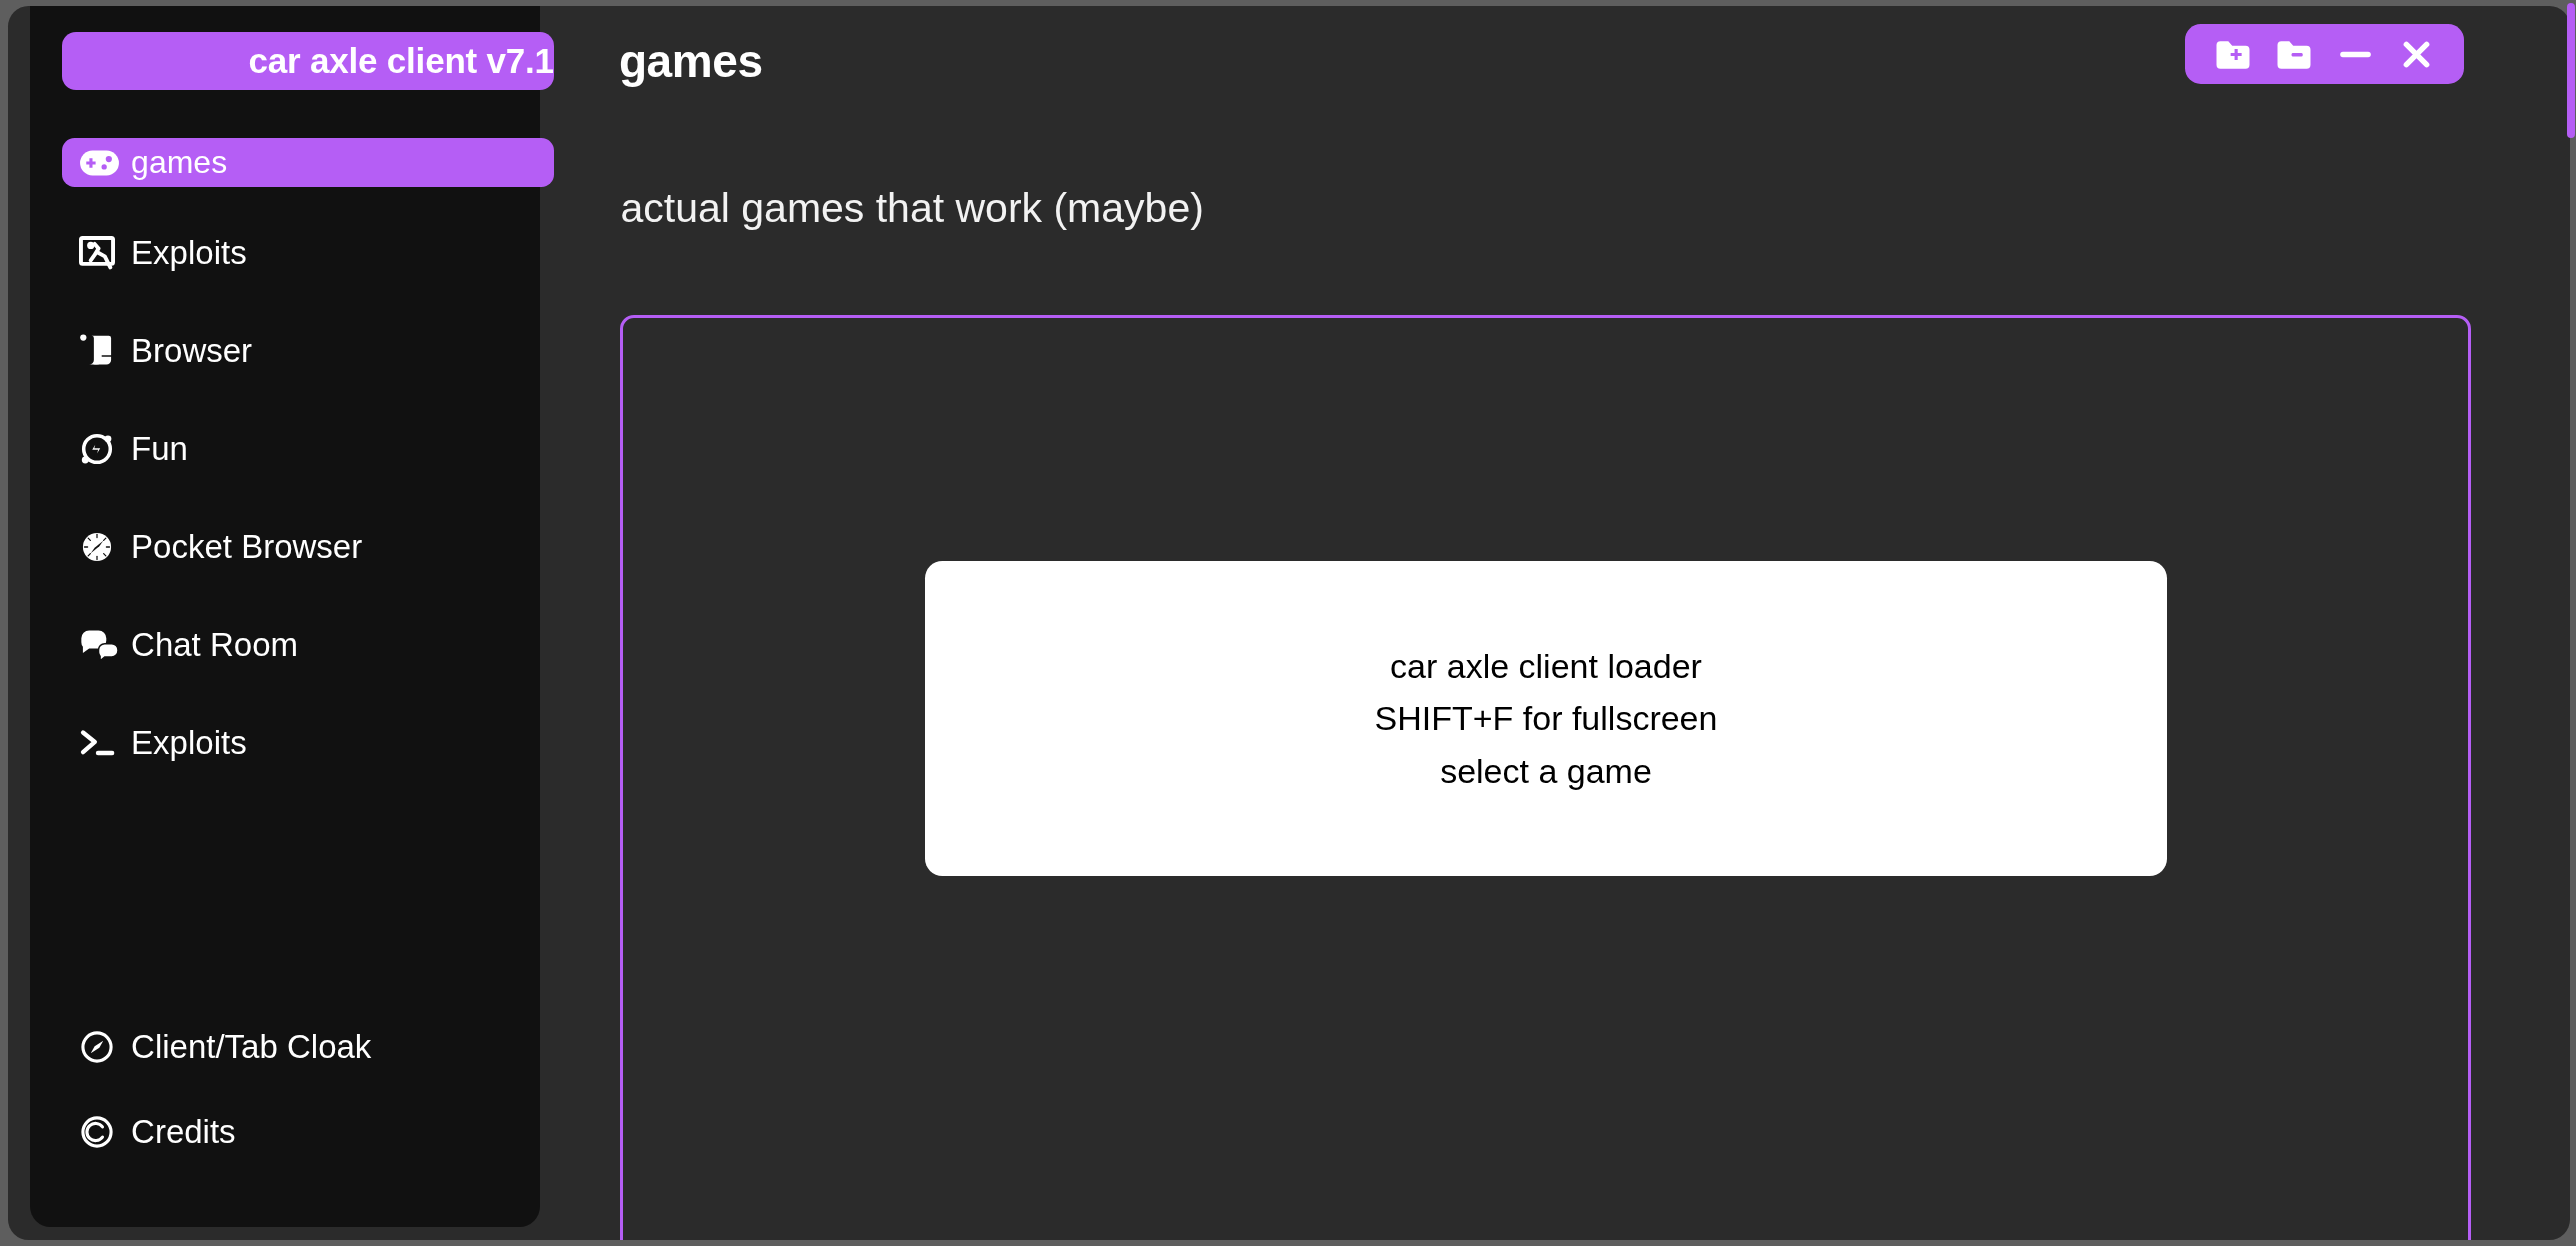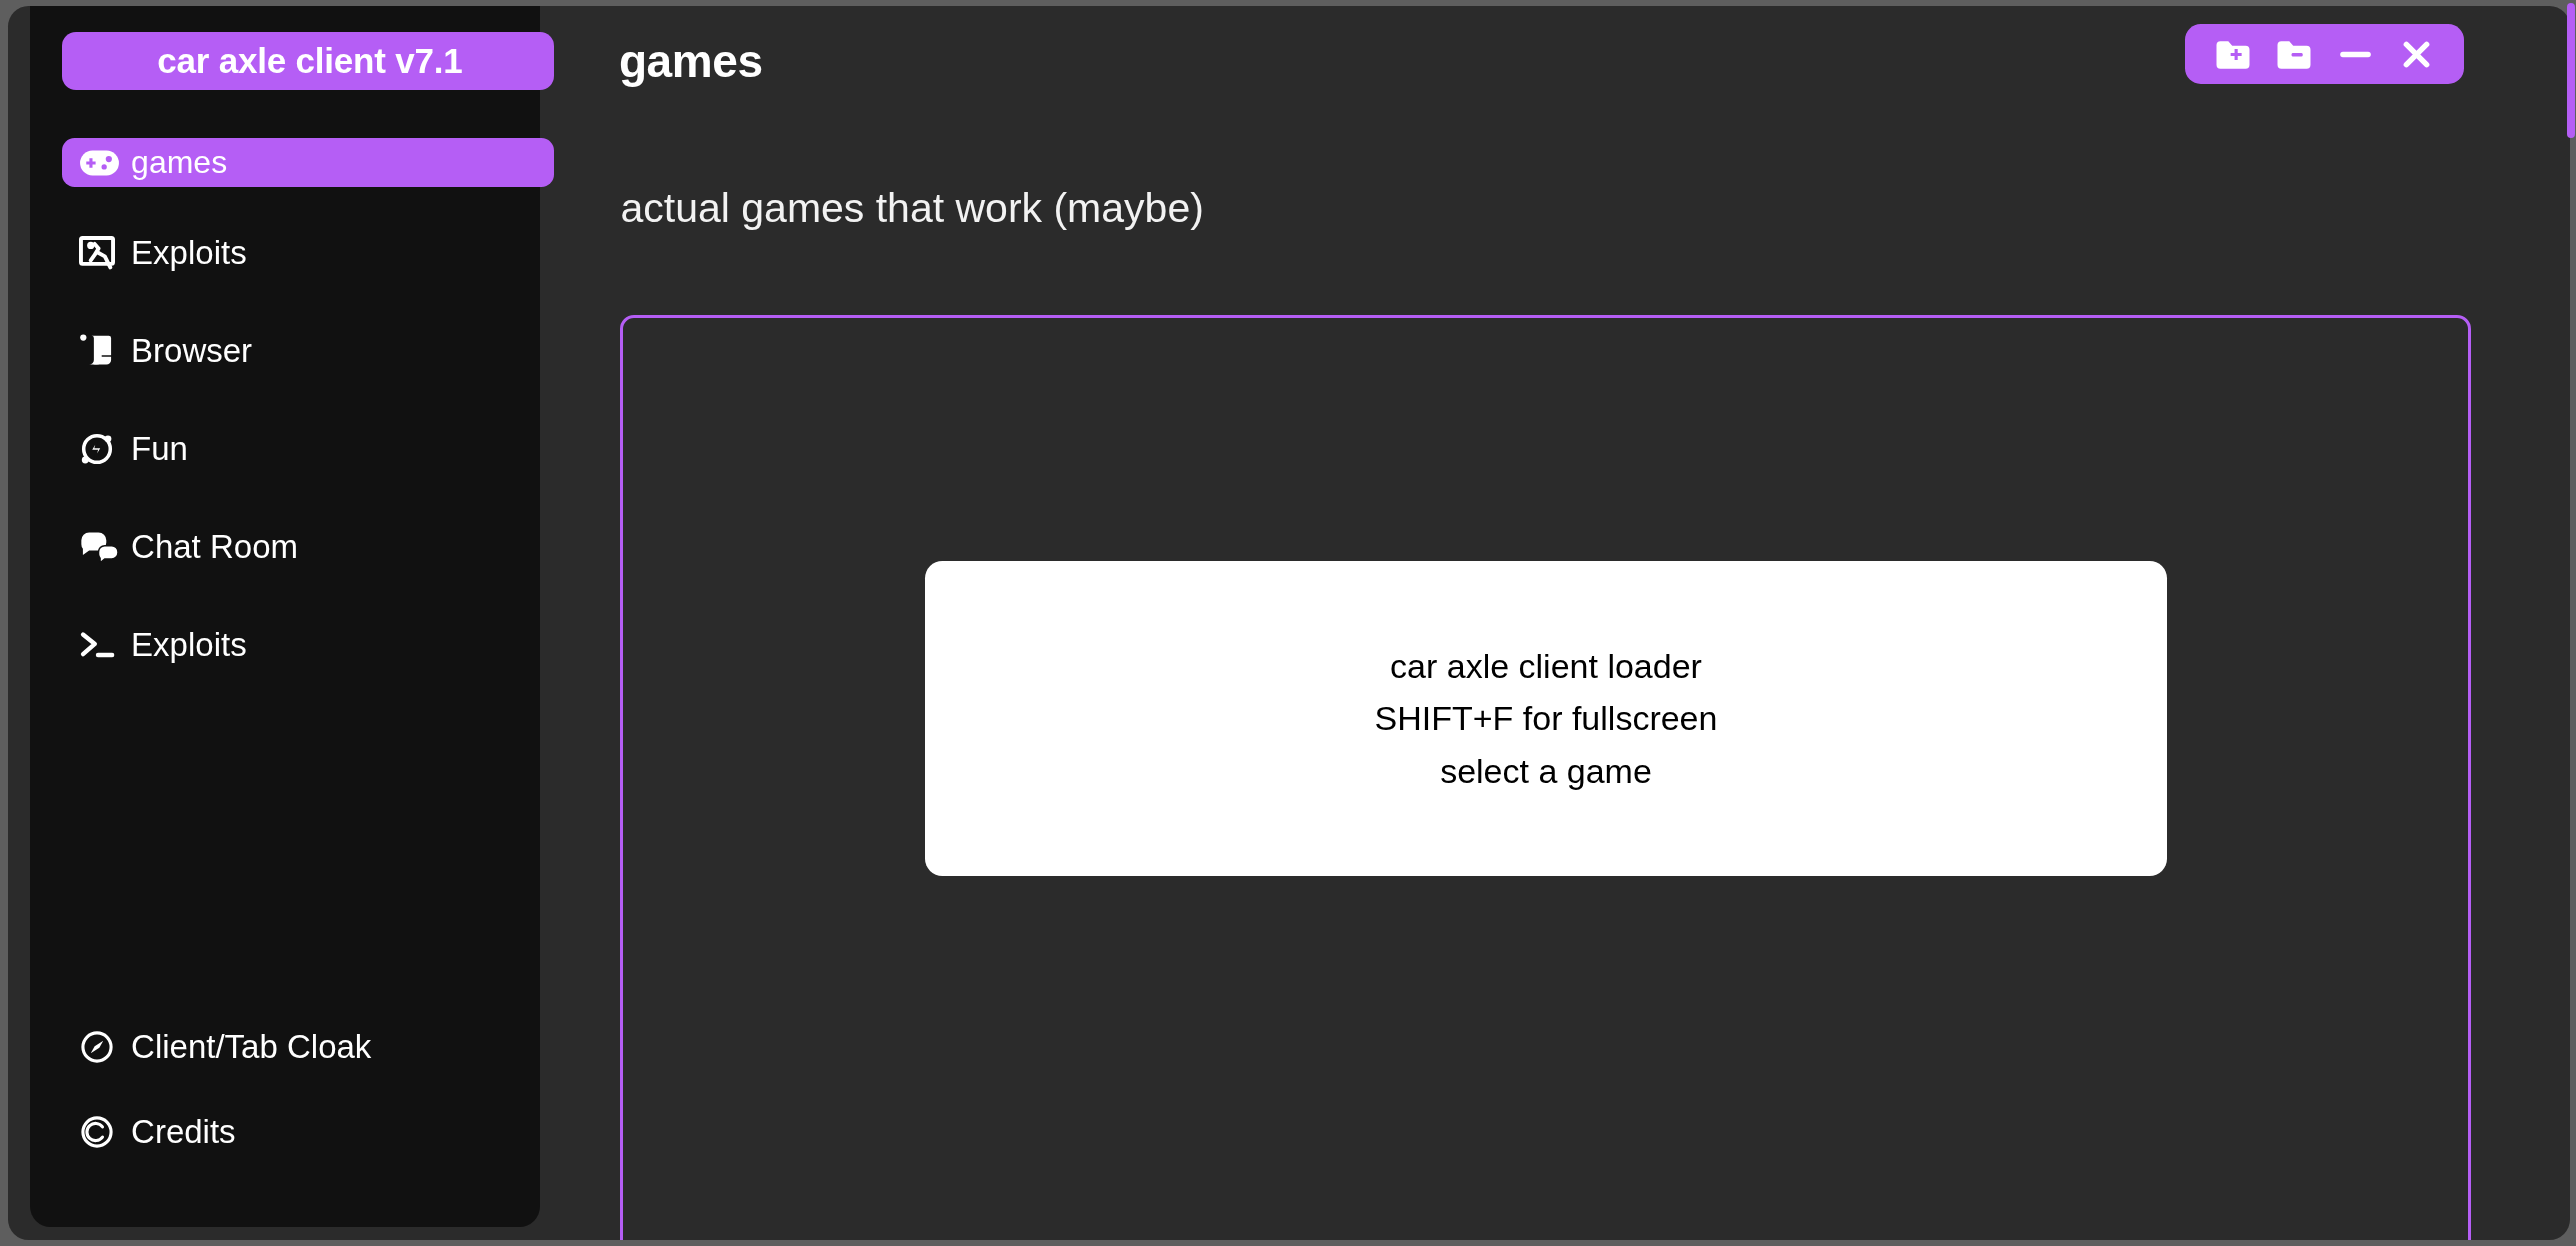--- a/index.html
+++ b/index.html
@@ -44,21 +44,21 @@
   .brand-badge {
     position: absolute;
     left: 32px;
     top: 26px;
     width: 492px;
     height: 58px;
     background: #b55ef5;
     border-radius: 14px;
     display: flex;
     align-items: center;
-    justify-content: center;
+    justify-content: flex-end;
     padding-left: 4px;
   }
   .brand-badge span {
     color: #ffffff;
     font-size: 35px;
     font-weight: 700;
     letter-spacing: -0.2px;
     white-space: nowrap;
   }
 
@@ -275,20 +275,39 @@
           <svg width="36" height="36" viewBox="0 0 46 46">
             <circle cx="23" cy="23" r="17" fill="none" stroke="#ffffff" stroke-width="4.5"></circle>
             <path d="M24 10 l-9 15 h8 l-3 11 l9 -15 h-8 z" fill="#ffffff" stroke="#111111" stroke-width="2.2"></path>
             <circle cx="37" cy="10" r="4.4" fill="#ffffff"></circle>
             <circle cx="8" cy="37" r="4.4" fill="#ffffff"></circle>
           </svg>
         </span>
         <span class="label">Fun</span>
       </div>
 
+      <div class="nav-item">
+        <span class="ico">
+          <svg width="36" height="36" viewBox="0 0 46 46">
+            <circle cx="23" cy="23" r="18" fill="#ffffff"></circle>
+            <g stroke="#111111" stroke-width="1.6" stroke-linecap="round">
+              <line x1="23" y1="7" x2="23" y2="11"></line>
+              <line x1="23" y1="35" x2="23" y2="39"></line>
+              <line x1="7" y1="23" x2="11" y2="23"></line>
+              <line x1="35" y1="23" x2="39" y2="23"></line>
+              <line x1="11.7" y1="11.7" x2="14.5" y2="14.5"></line>
+              <line x1="31.5" y1="31.5" x2="34.3" y2="34.3"></line>
+              <line x1="34.3" y1="11.7" x2="31.5" y2="14.5"></line>
+              <line x1="14.5" y1="31.5" x2="11.7" y2="34.3"></line>
+            </g>
+            <path d="M31 15 L20 24 L15 31 L26 22 z" fill="#111111"></path>
+          </svg>
+        </span>
+        <span class="label">Pocket Browser</span>
+      </div>
 
       <div class="nav-item">
         <span class="ico">
           <svg width="39" height="33" viewBox="0 0 50 42">
             <path d="M3 13 a10 10 0 0 1 10 -10 h12 a10 10 0 0 1 10 10 v3 a10 10 0 0 1 -10 10 h-12 l-8 6 v-8 a10 10 0 0 1 -2 -6 z" fill="#ffffff"></path>
             <path d="M25 28 a8 8 0 0 1 8 -8 h9 a8 8 0 0 1 8 8 v1 a8 8 0 0 1 -8 8 h-9 l-6 5 v-6 a8 8 0 0 1 -2 -5 z" fill="#ffffff" stroke="#111111" stroke-width="2"></path>
           </svg>
         </span>
         <span class="label">Chat Room</span>
       </div>

